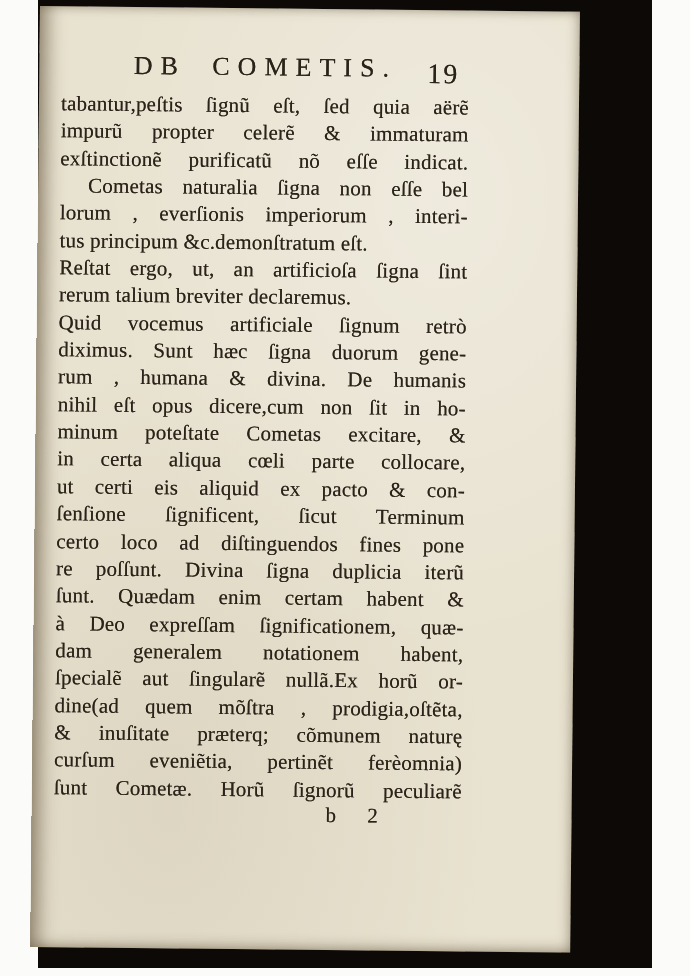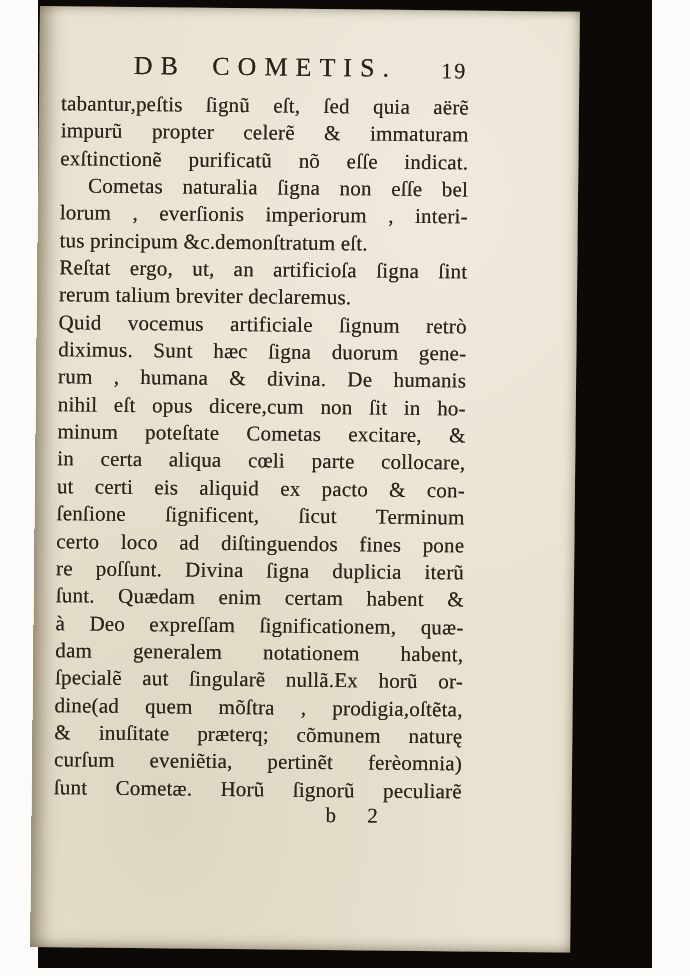--- a/index.html
+++ b/index.html
@@ -35,22 +35,22 @@
   .header{
     position:absolute;top:44px;left:22px;width:408px;height:32px;
     color:var(--ink);
   }
   .title{
     display:block;text-align:center;
     font-size:26px;letter-spacing:8px;word-spacing:12px;
     text-shadow:0 0 .6px rgba(43,35,25,.8);
   }
   .pagenum{
-    position:absolute;right:2px;top:4px;
-    font-size:22px;letter-spacing:2px;
+    position:absolute;right:10px;top:4px;
+    font-size:28px;letter-spacing:2px;
     text-shadow:0 0 .6px rgba(43,35,25,.8);
   }
   .text-block{
     position:absolute;top:84px;left:22px;width:408px;
     font-size:21px;line-height:27.35px;color:var(--ink);
   }
   .line{
     text-align:justify;text-align-last:justify;
     letter-spacing:.2px;
     text-shadow:0 0 .5px rgba(43,35,25,.75);

